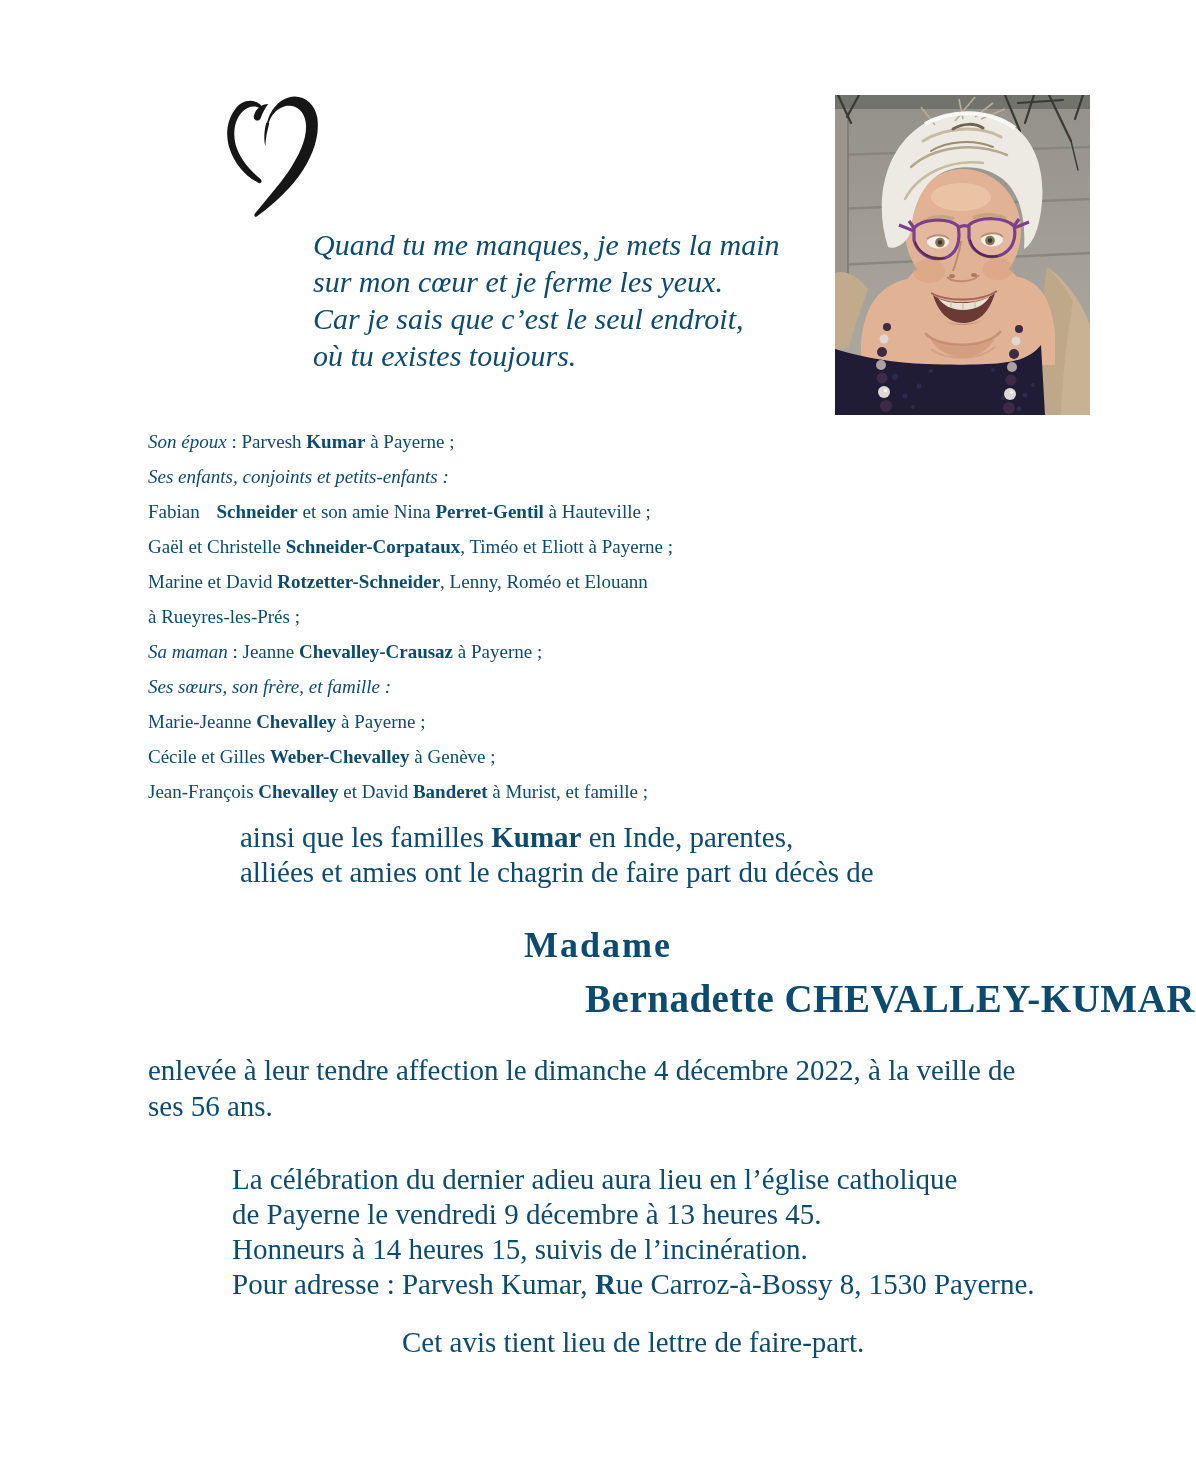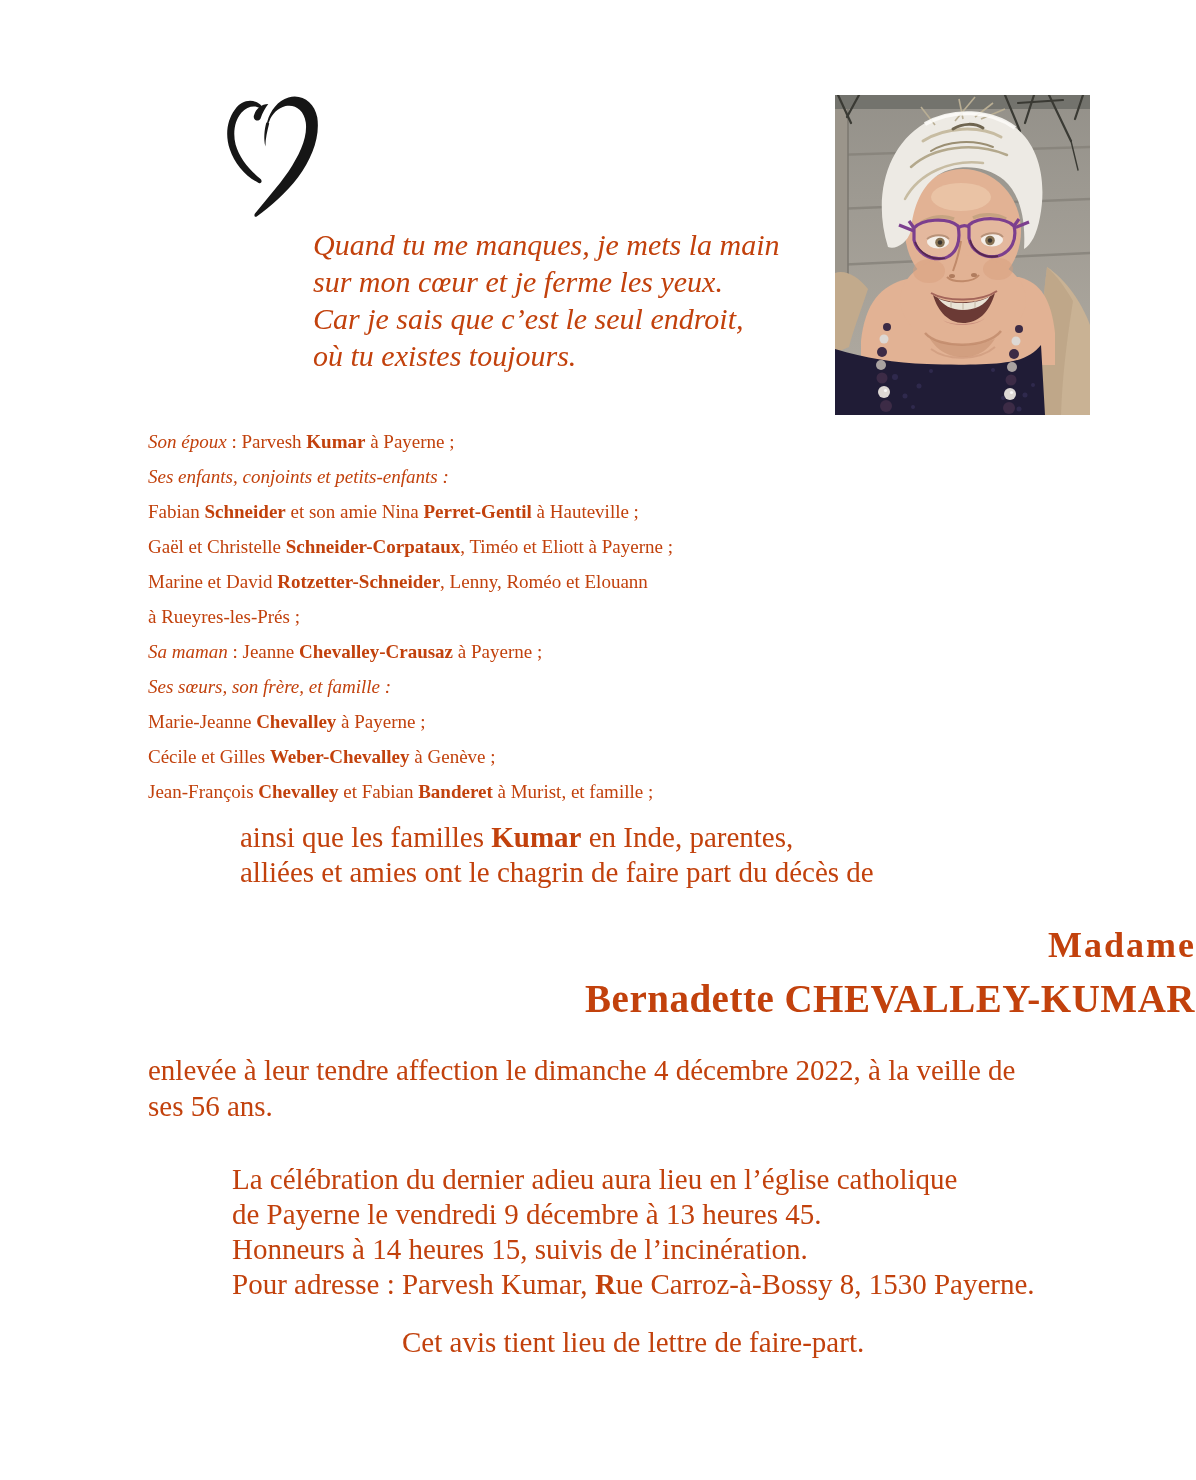--- a/index.html
+++ b/index.html
@@ -1,26 +1,26 @@
 <!DOCTYPE html>
 <html><head>
 <meta charset="utf-8">
 <style>
   html,body{margin:0;padding:0;background:#ffffff;}
   .page{
     position:relative;width:1196px;height:1480px;background:#ffffff;overflow:hidden;
-    font-family:"Liberation Serif","DejaVu Serif",serif;color:#c2410c;
+    font-family:"Liberation Serif","DejaVu Serif",serif;color:#0c4a6e;
   }
   .abs{position:absolute;}
   .heart{left:225px;top:93px;width:100px;height:128px;}
   .poem{left:313px;top:226px;font-style:italic;font-size:30px;line-height:37px;white-space:nowrap;}
   .photo{left:835px;top:95px;width:255px;height:320px;}
   .family{left:148px;top:424px;font-size:19px;line-height:35px;white-space:nowrap;}
   .announce{left:240px;top:820px;font-size:29px;line-height:35px;white-space:nowrap;}
-  .salutation{left:0;top:924px;width:1196px;text-align:right;font-weight:bold;font-size:36px;letter-spacing:2px;}
+  .salutation{left:0;top:924px;width:1196px;text-align:center;font-weight:bold;font-size:36px;letter-spacing:2px;}
   .deceased{left:3px;top:976px;width:1192px;text-align:right;font-weight:bold;font-size:39px;letter-spacing:.5px;}
   .death{left:148px;top:1052px;font-size:29px;line-height:36px;white-space:nowrap;}
   .ceremony{left:232px;top:1162px;font-size:29px;line-height:35px;white-space:nowrap;}
   .closing{left:366px;top:1326px;font-size:29px;white-space:nowrap;margin-left:36px;}
 </style>
 </head>
 <body>
 
 <div class="page">
 
@@ -171,29 +171,29 @@
         <circle cx="175" cy="299" r="6" fill="#ddd8d4"></circle>
       <circle cx="174" cy="313" r="6" fill="#3c2b46"></circle>
       <circle cx="50.5" cy="295.5" r="1.6" fill="#ffffff" opacity="0.8"></circle>
         <circle cx="176.5" cy="297.5" r="1.6" fill="#ffffff" opacity="0.8"></circle>
     </g>
   </svg>
 
   <div class="abs family">
     <div><span style="font-style: italic;">Son époux</span><span> : Parvesh </span><span style="font-weight: bold;">Kumar</span><span> à Payerne ;</span></div>
     <div><span style="font-style: italic;">Ses enfants, conjoints et petits-enfants :</span></div>
-    <div><span>Fabian </span><span style="font-weight: bold;">Schneider</span><span> et son amie Nina </span><span style="font-weight: bold; font-family: Liberation Serif, serif;">Perret-Gentil</span><span> à Hauteville ;</span></div>
+    <div><span>Fabian </span><span style="font-weight: bold; margin-left: 12px;">Schneider</span><span> et son amie Nina </span><span style="font-weight: bold; font-family: Liberation Serif, serif;">Perret-Gentil</span><span> à Hauteville ;</span></div>
     <div><span>Gaël et Christelle </span><span style="font-weight: bold;">Schneider-Corpataux</span><span>, Timéo et Eliott à Payerne ;</span></div>
     <div><span>Marine et David </span><span style="font-weight: bold;">Rotzetter-Schneider</span><span>, Lenny, Roméo et Elouann</span></div>
     <div><span>à Rueyres-les-Prés ;</span></div>
     <div><span style="font-style: italic;">Sa maman</span><span> : Jeanne </span><span style="font-weight: bold;">Chevalley-Crausaz</span><span> à Payerne ;</span></div>
     <div><span style="font-style: italic;">Ses sœurs, son frère, et famille :</span></div>
     <div><span>Marie-Jeanne </span><span style="font-weight: bold;">Chevalley</span><span> à Payerne ;</span></div>
     <div><span>Cécile et Gilles </span><span style="font-weight: bold;">Weber-Chevalley</span><span> à Genève ;</span></div>
-    <div><span>Jean-François </span><span style="font-weight: bold;">Chevalley</span><span> et Fabian </span><span style="font-weight: bold;">Banderet</span><span> à Murist, et famille ;</span></div>
+    <div><span>Jean-François </span><span style="font-weight: bold;">Chevalley</span><span> et David </span><span style="font-weight: bold;">Banderet</span><span> à Murist, et famille ;</span></div>
   </div>
 
   <div class="abs announce">
     <div><span>ainsi que les familles </span><span style="font-weight: bold;">Kumar</span><span> en Inde, parentes,</span></div>
     <div><span>alliées et amies ont le chagrin de faire part du décès de</span></div>
   </div>
 
   <div class="abs salutation">Madame</div>
   <div class="abs deceased">Bernadette CHEVALLEY-KUMAR</div>
 

